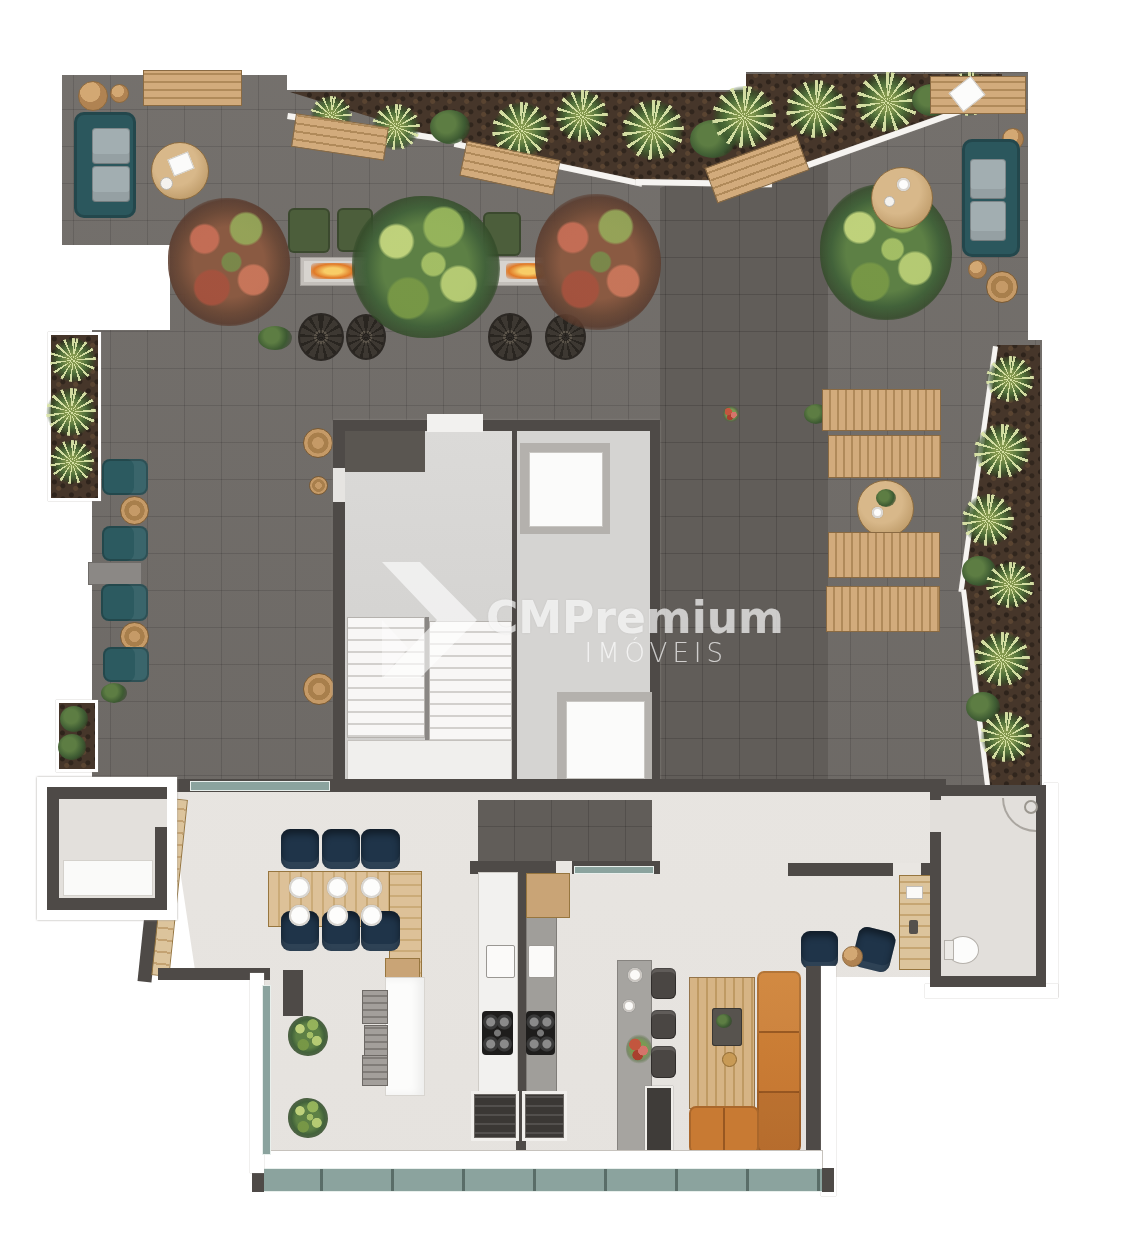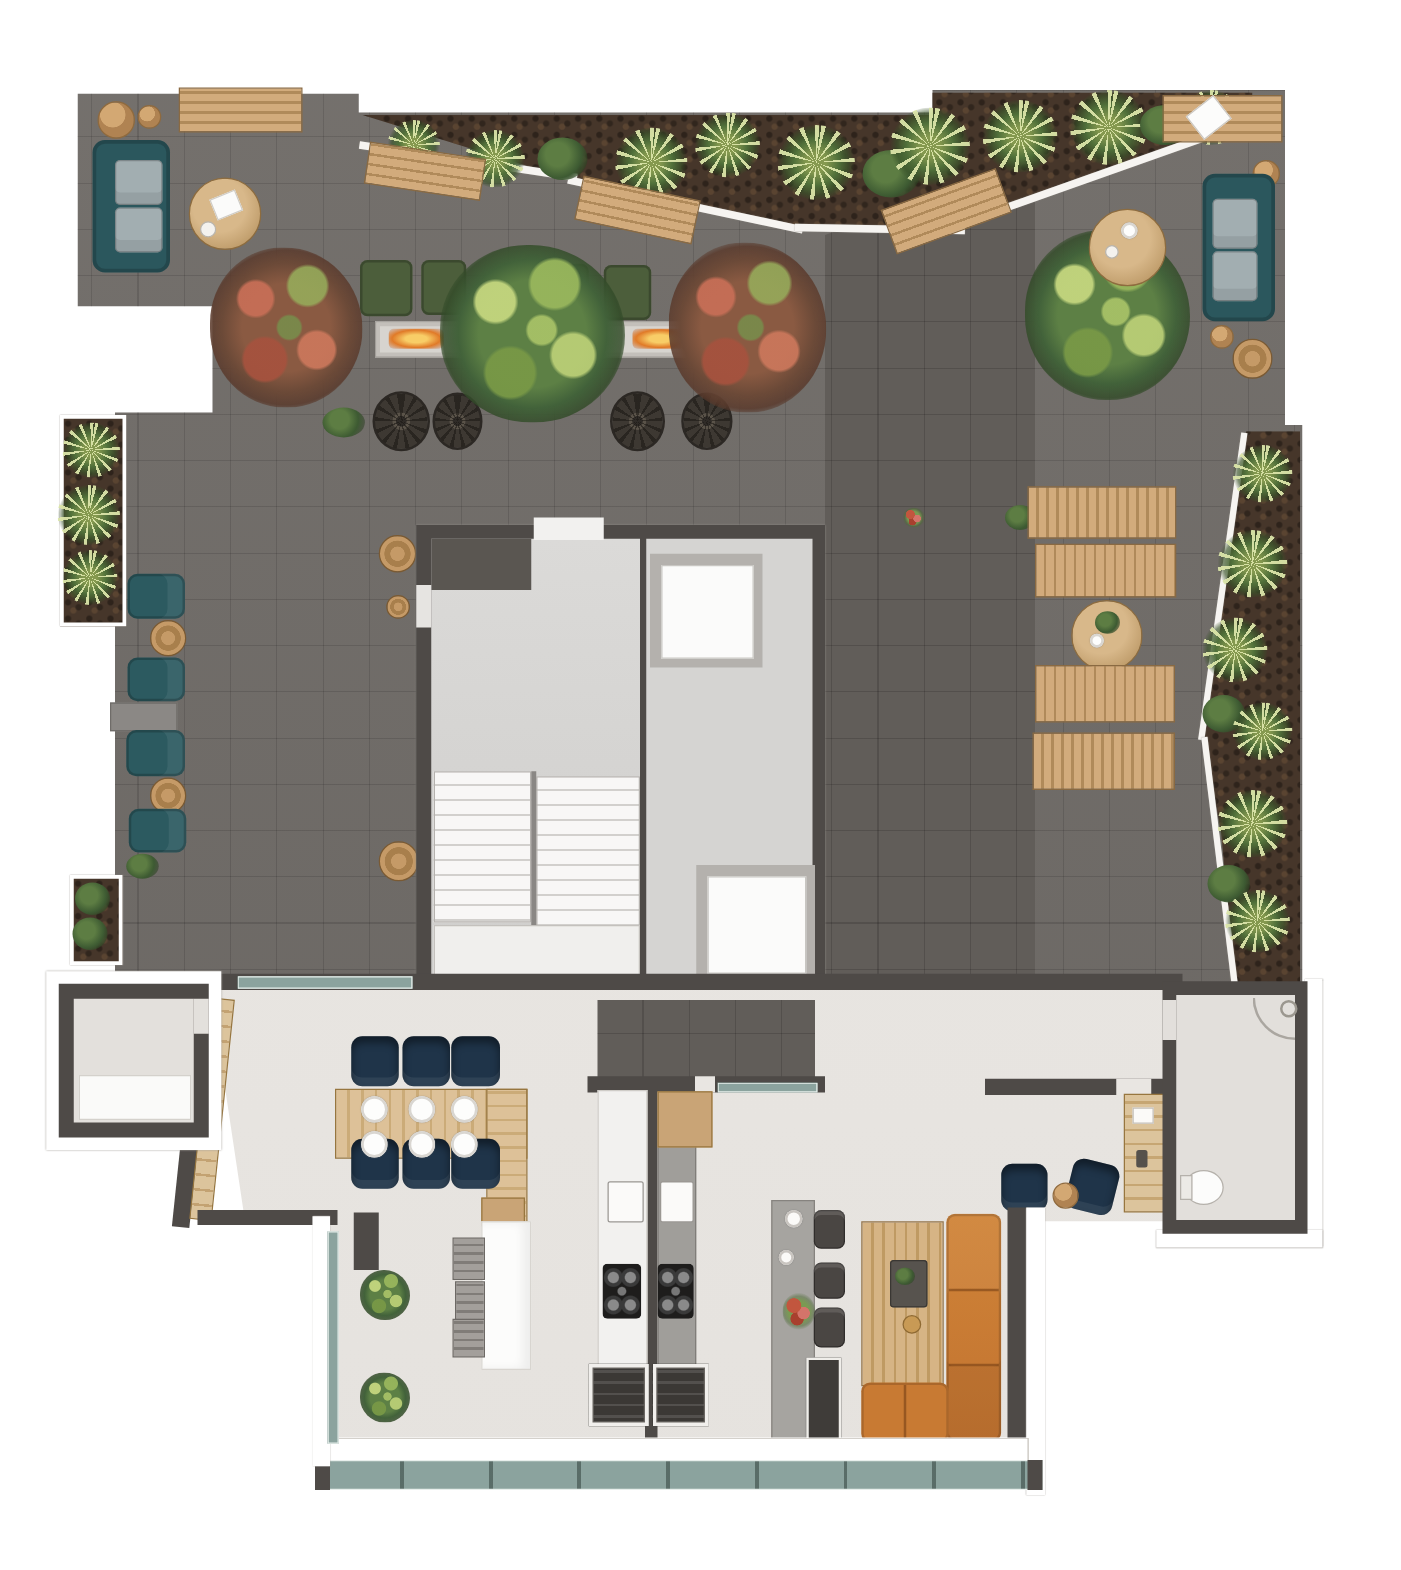--- a/index.html
+++ b/index.html
@@ -331,14 +331,22 @@
     <div class="abs" style="left:20px;top:2px;width:10px;height:10px;border-radius:50%;border:2px solid #9b978f;"></div>
   </div>
 
   <div class="abs whitewall" style="left:263px;top:1150px;width:560px;height:20px;box-shadow:inset 0 0 0 1px #c6c2bc;"></div>
   <div class="abs glass" style="left:252px;top:1168px;width:582px;height:24px;background-image:repeating-linear-gradient(90deg,transparent 0 68px,rgba(40,55,50,.5) 68px 71px);"></div>
   <div class="abs wall" style="left:252px;top:1168px;width:12px;height:24px;"></div>
   <div class="abs wall" style="left:822px;top:1168px;width:12px;height:24px;"></div>
   <div class="abs whitewall" style="left:250px;top:973px;width:14px;height:200px;box-shadow:0 0 1px #a5a19b;"></div>
   <div class="abs glass" style="left:262px;top:985px;width:9px;height:170px;"></div>
 
+  <div class="abs" style="left:378px;top:560px;width:370px;height:120px;">
+    <svg width="100" height="122" viewBox="0 0 100 122" style="position:absolute;left:4px;top:2px;opacity:.72;">
+      <polygon points="0,0 38,0 95,58 38,116 0,116 55,58" fill="#ffffff" opacity="0.85"></polygon>
+      <polygon points="0,58 26,86 0,116" fill="#ffffff" opacity="0.5"></polygon>
+    </svg>
+    <div id="wm-title" class="abs" style="left:108px;top:32px;white-space:nowrap;">CMPremium</div>
+    <div id="wm-sub" class="abs" style="left:108px;top:78px;width:242px;">IMÓVEIS</div>
+  </div>
 
 </div>
 
 </body></html>

